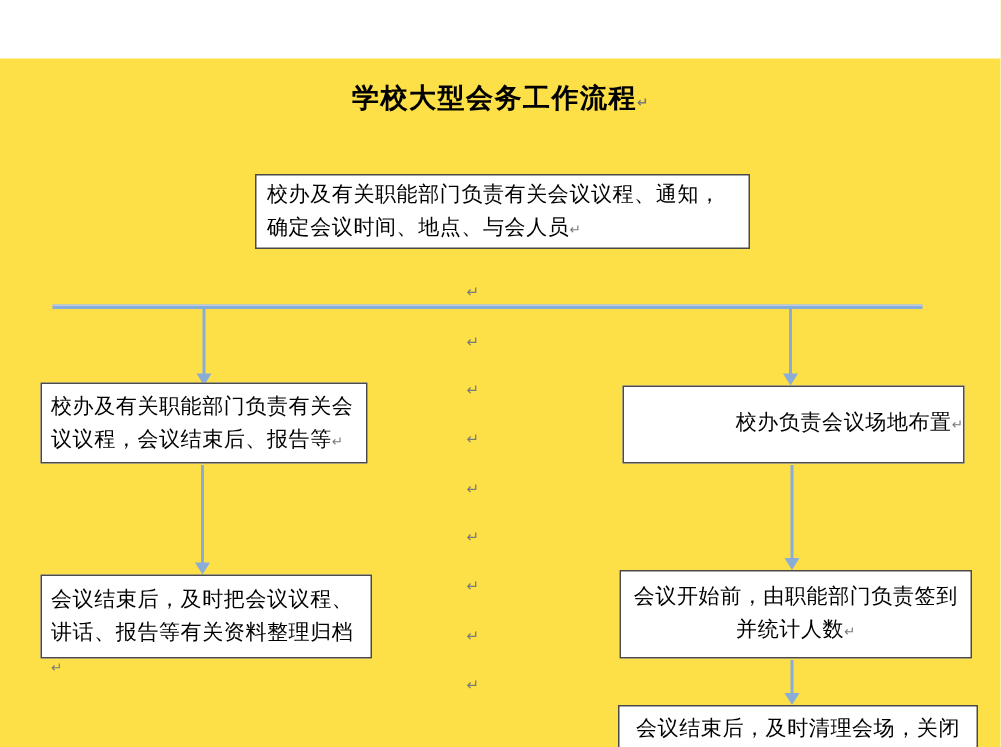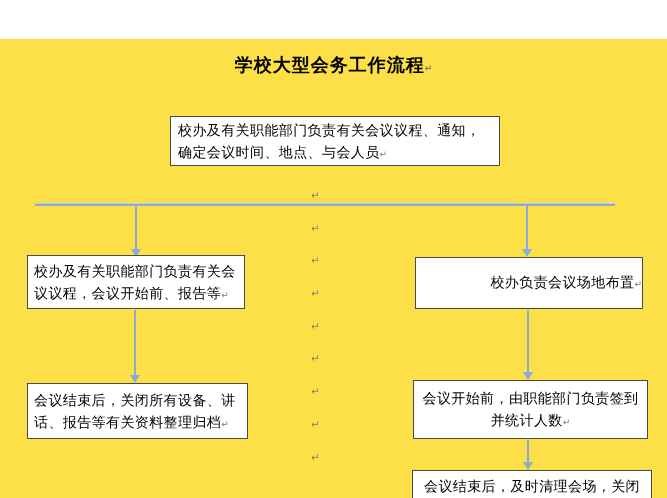--- a/index.html
+++ b/index.html
@@ -85,24 +85,24 @@
 
   <div class="hline"></div>
 
   <div class="arrow" style="left:131px;top:166px;height:52px;"></div>
   <div class="arrow" style="left:522px;top:166px;height:52px;"></div>
   <div class="arrow" style="left:130px;top:271px;height:73px;"></div>
   <div class="arrow" style="left:523px;top:271px;height:70px;"></div>
   <div class="arrow" style="left:523px;top:401px;height:30px;"></div>
 
   <div class="box left-align" id="box-l1">
-    <span>校办及有关职能部门负责有关会议议程，会议开始前、报告等</span><span class="mark">↵</span>
+    <span>校办及有关职能部门负责有关会议议程，会议结束后、报告等</span><span class="mark">↵</span>
   </div>
   <div class="box left-align" id="box-l2">
-    <span>会议结束后，关闭所有设备、讲话、报告等有关资料整理归档</span><span class="mark">↵</span>
+    <span>会议结束后，及时把会议议程、讲话、报告等有关资料整理归档</span><span class="mark">↵</span>
   </div>
 
   <div class="box center-align" id="box-r1">
     <span>校办负责会议场地布置</span><span class="mark">↵</span>
   </div>
   <div class="box center-align" id="box-r2">
     <span>会议开始前，由职能部门负责签到并统计人数</span><span class="mark">↵</span>
   </div>
   <div class="box center-align" id="box-r3">
     <span>会议结束后，及时清理会场，关闭所有设备，锁好门窗，确保安全</span><span class="mark">↵</span>

